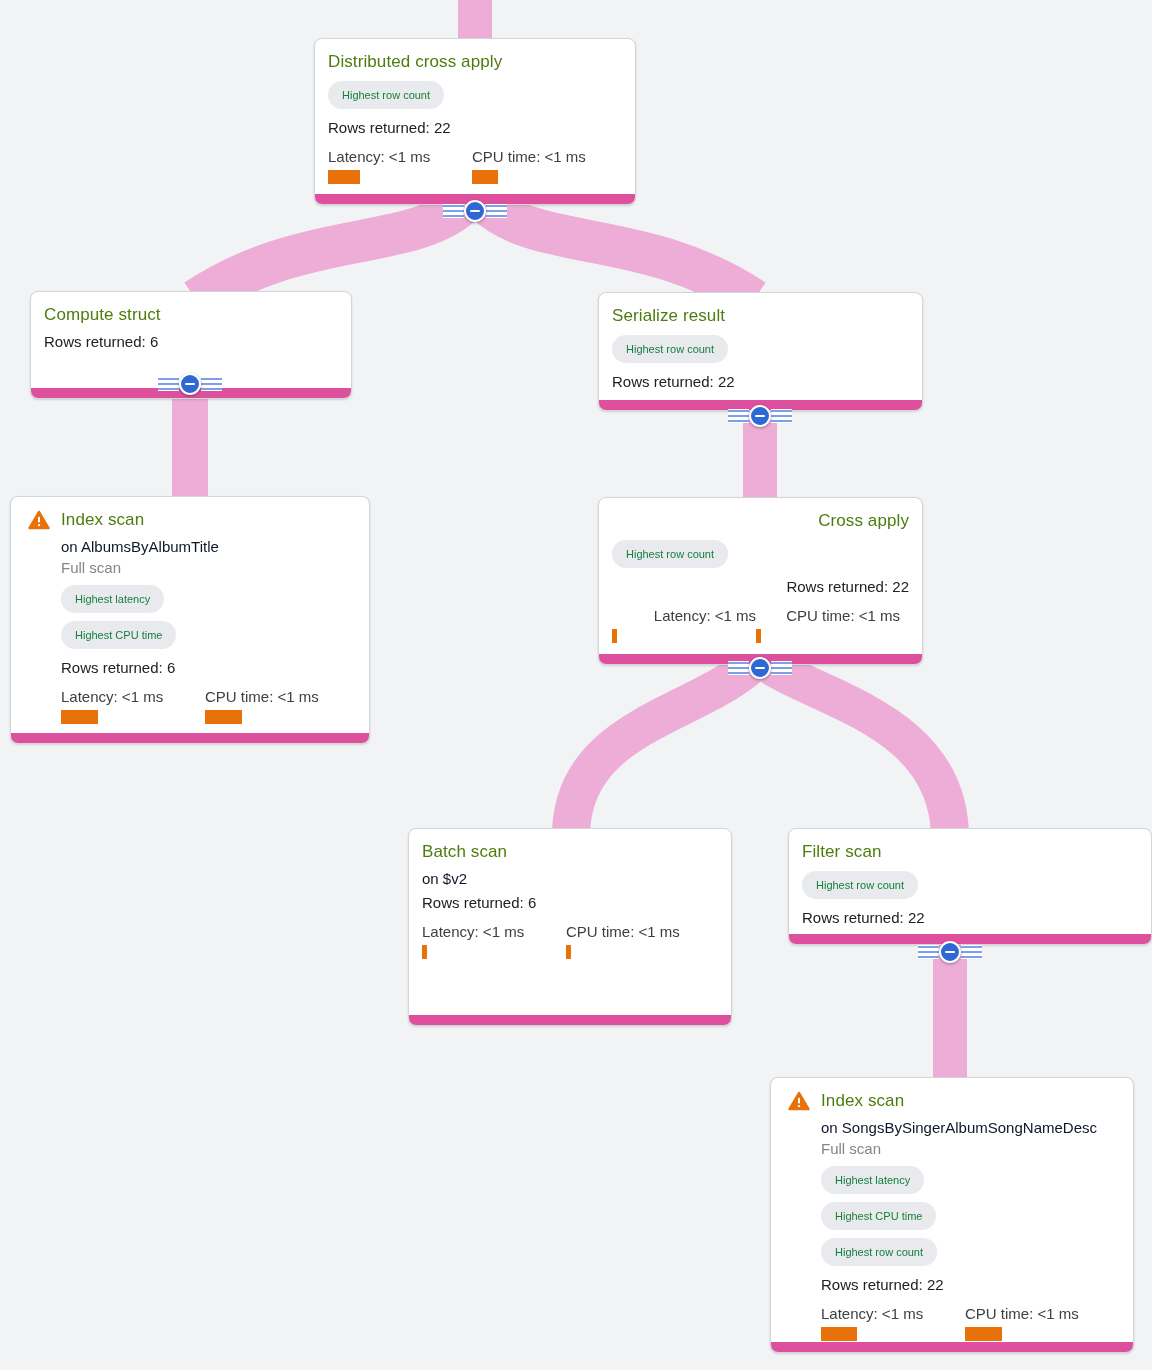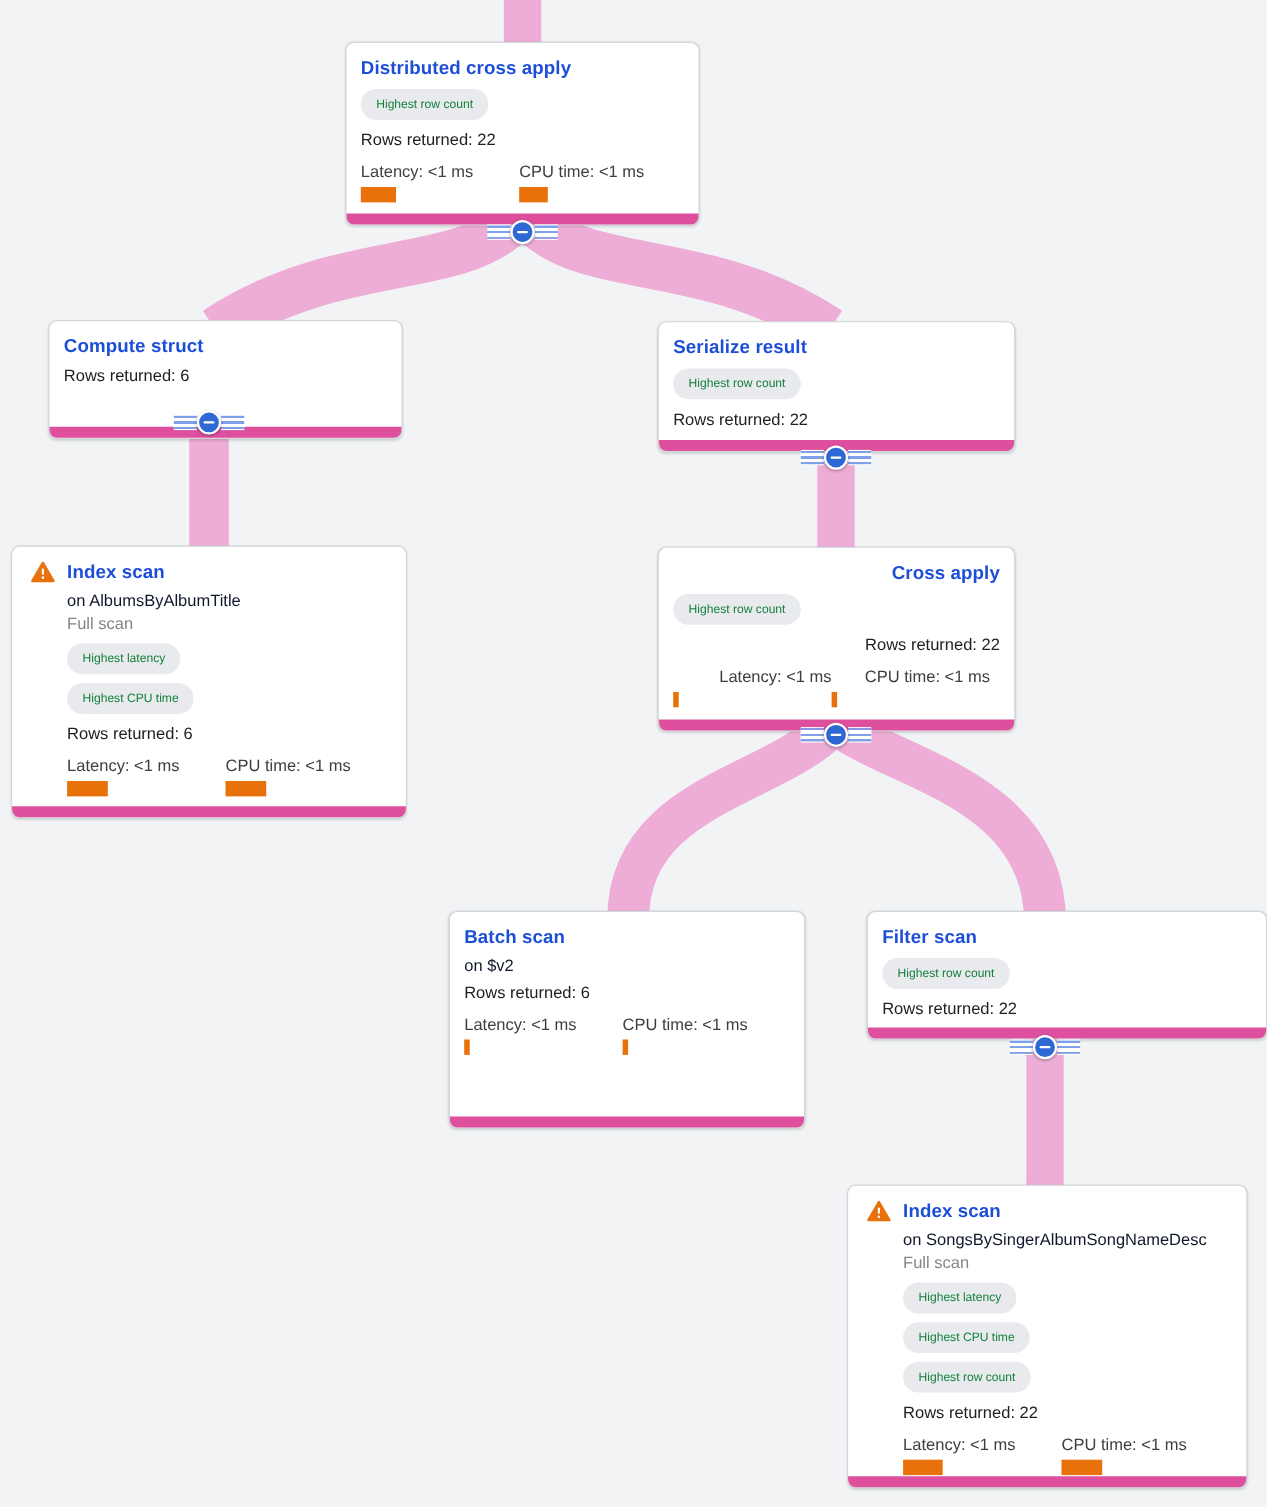--- a/index.html
+++ b/index.html
@@ -19,21 +19,21 @@
     position:absolute; z-index:2;
     background:#ffffff;
     border:1px solid #d2d5d9;
     border-radius:8px;
     box-shadow:0 1px 2px rgba(60,64,67,.18);
   }
   .node-body { padding:12px 13px 0 13px; position:relative; }
   .node.with-icon .node-body { padding-left:50px; }
   .warn-icon { position:absolute; left:17px; top:13px; width:22px; height:20px; }
   .node-title {
-    font-size:17px; line-height:22px; font-weight:700; color:#1d4ed8;
+    font-size:17px; line-height:22px; font-weight:400; color:#4d7c0f;
     letter-spacing:.1px;
   }
   .node-subtitle { font-size:15px; line-height:20px; color:#0f172a; margin-top:6px; }
   .scan-type { font-size:15px; line-height:18px; color:#80868b; margin-top:2px; }
   .badge {
     display:block; width:fit-content;
     margin-top:8px; padding:4px 14px;
     background:#e8eaed; color:#15803d;
     font-size:11px; line-height:20px; border-radius:15px;
     white-space:nowrap;
@@ -96,21 +96,21 @@
       </div>
       <div class="metric">
         <div class="metric-label">CPU time: &lt;1 ms</div>
         <div class="metric-bar" style="width: 26px;"></div>
       </div>
     </div>
   </div>
   <div class="node-footer"></div>
 </div>
 
-<div class="node" style="left:44px;top:291px;width:322px;height:108px;">
+<div class="node" style="left:30px;top:291px;width:322px;height:108px;">
   <div class="node-body">
     <div class="node-title">Compute struct</div>
     <div class="rows" style="margin-top:6px;">Rows returned: 6</div>
   </div>
   <div class="node-footer"></div>
 </div>
 
 <div class="node" style="left:598px;top:292px;width:325px;height:119px;">
   <div class="node-body">
     <div class="node-title">Serialize result</div>

